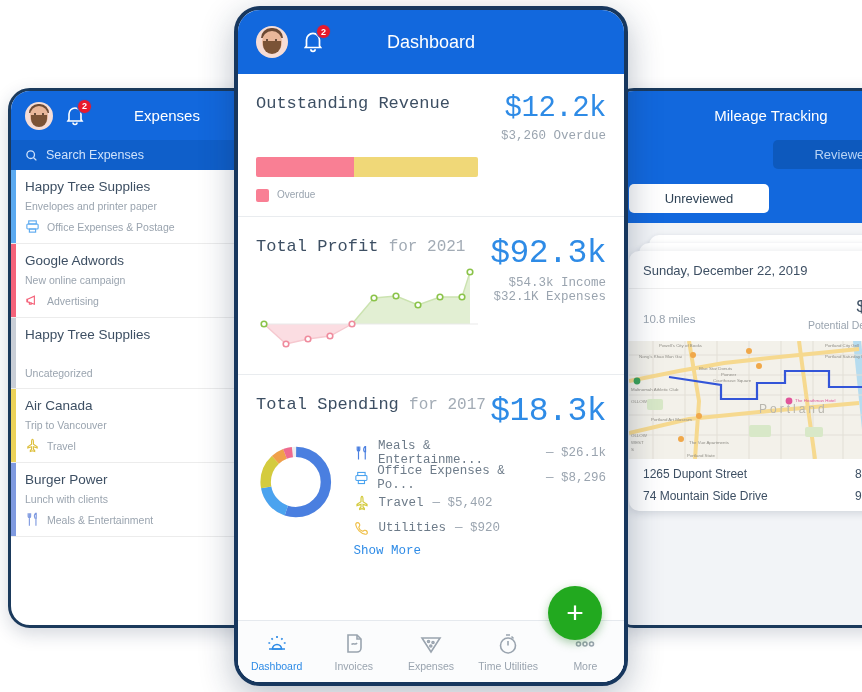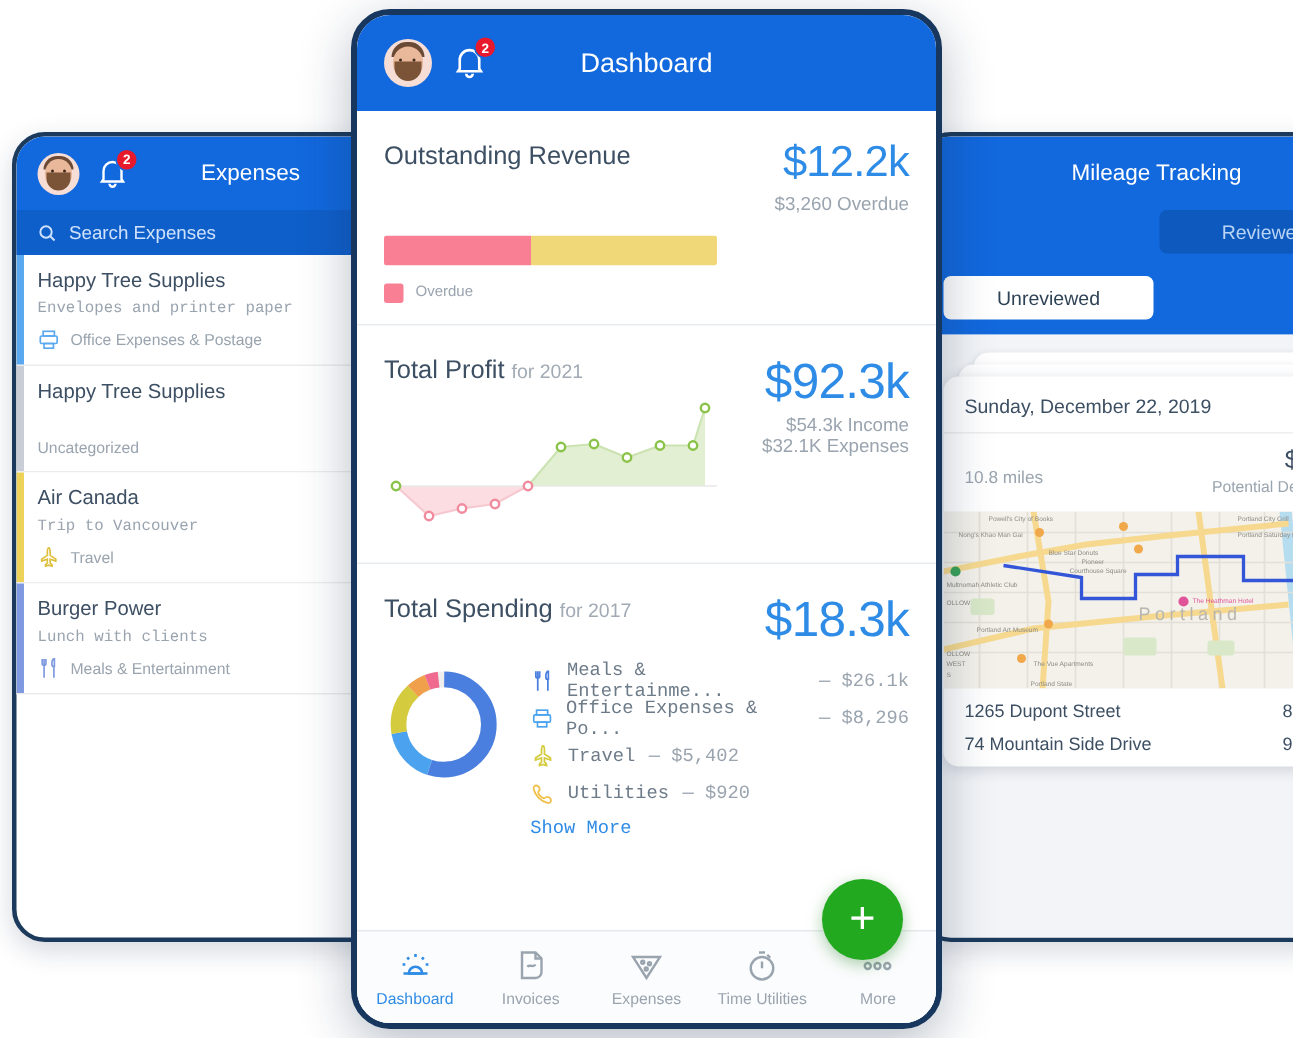--- a/index.html
+++ b/index.html
@@ -62,21 +62,21 @@
     height: 30px; background: #0f5fca; display: flex; align-items: center;
     gap: 8px; padding: 0 14px; color: #cfe2fb; font-size: 12.5px;
   }
   .exp-list { background: #fff; }
   .exp-item {
     position: relative; padding: 9px 14px 9px 14px;
     border-bottom: 1px solid #ececec; background: #fff;
   }
   .exp-item .stripe { position: absolute; left: 0; top: 0; bottom: 0; width: 5px; }
   .exp-vendor { font-size: 13.5px; color: #3d4f63; margin-bottom: 6px; }
-  .exp-note { font-size: 10.5px; color: #9aa4af; margin-bottom: 7px; min-height: 12px; font-family: Liberation Mono, monospace; }
+  .exp-note { font-size: 10.5px; color: #9aa4af; margin-bottom: 7px; min-height: 12px; }
   .exp-cat { font-size: 10.5px; color: #9aa4af; display: flex; align-items: center; gap: 7px; }
   .exp-cat svg { flex: none; }
   .scrollbar-l {
     position: absolute; right: 3px; top: 86px; width: 3px; height: 150px;
     background: #d3d9e0; border-radius: 2px;
   }
 
   
   #right-phone { left: 612px; top: 88px; width: 318px; height: 540px; z-index: 10; }
   .tabs-row { display: flex; gap: 4px; padding: 0 14px 10px 14px; background: #1268dd; }
@@ -112,23 +112,23 @@
            gap: 12px; padding: 0 18px; position: relative; }
   .c-hdr .avatar { width: 32px; height: 32px; }
   .c-hdr .avatar .face { left:6px; top:5px; width:20px; height:21px;}
   .c-hdr .avatar .hair { left:5px; top:2px; width:22px; height:10px;}
   .c-hdr .avatar .beard { left:7px; top:15px; width:18px; height:13px;}
   .c-hdr .avatar .eye { top:13px; } .c-hdr .avatar .eye.l{left:10px;} .c-hdr .avatar .eye.r{left:19px;}
   .c-title { position: absolute; left: 0; right: 0; text-align: center;
              color: #fff; font-size: 18px; pointer-events: none; }
   .c-body { background: #fff; height: calc(100% - 64px); position: relative; }
   .panel { padding: 20px 18px 14px 18px; border-bottom: 1px solid #e9ecef; position: relative;}
-  .panel-head { display: flex; justify-content: space-between; align-items: flex-start; }
+  .panel-head { display: flex; justify-content: space-between; align-items: flex-start; font-family: Liberation Mono, monospace; }
   .panel-name { font-size: 17px; color: #3d4f63; }
-  .panel-name .sub { font-size: 13px; color: #a2abb5; }
+  .panel-name .sub { font-size: 16px; color: #a2abb5; }
   .big-num { font-size: 29px; color: #2e8be6; font-weight: 300; letter-spacing: -.5px; line-height: 1;}
   .big-num.lg { font-size: 33px; }
   .mini { font-size: 12.5px; color: #9aa4af; text-align: right; margin-top: 6px;}
   .rev-bar { display: flex; height: 20px; border-radius: 2px; overflow: hidden;
              width: 222px; margin-top: 14px; }
   .legend { display: flex; align-items: flex-start; gap: 8px; margin-top: 12px;
             font-size: 10px; color: #9aa4af;}
   .legend .sw { width: 13px; height: 13px; border-radius: 2px; }
 
   .spend-body { display: flex; gap: 18px; margin-top: 12px; align-items: flex-start; font-family: Liberation Mono, monospace;}
@@ -195,20 +195,33 @@
         <div class="exp-cat">
           <svg width="15" height="15" viewBox="0 0 24 24" fill="none" stroke="#5aa9f0" stroke-width="1.8">
             <rect x="6" y="3" width="12" height="5"></rect>
               <rect x="3" y="8" width="18" height="8" rx="1.5"></rect>
               <rect x="7" y="16" width="10" height="5"></rect>
           </svg>
           <span>Office Expenses &amp; Postage</span>
         </div>
       </div>
 
+      <div class="exp-item">
+        <div class="stripe" style="background:#f4637a"></div>
+        <div class="exp-vendor">Google Adwords</div>
+        <div class="exp-note">New online campaign</div>
+        <div class="exp-cat">
+          <svg width="15" height="15" viewBox="0 0 24 24" fill="none" stroke="#f4637a" stroke-width="1.8">
+            <path d="M4 10l11-5v13L4 14z"></path>
+              <path d="M4 10h-1v4h1"></path>
+              <path d="M7 14v4h3v-3"></path>
+          </svg>
+          <span>Advertising</span>
+        </div>
+      </div>
 
       <div class="exp-item">
         <div class="stripe" style="background:#c9ced6"></div>
         <div class="exp-vendor">Happy Tree Supplies</div>
         <div class="exp-note"></div>
         <div class="exp-cat">
           <span>Uncategorized</span>
         </div>
       </div>
 

